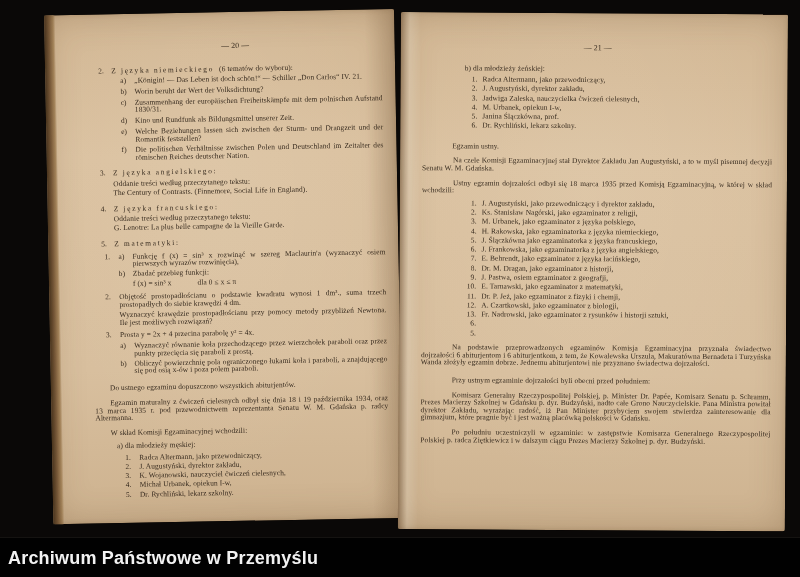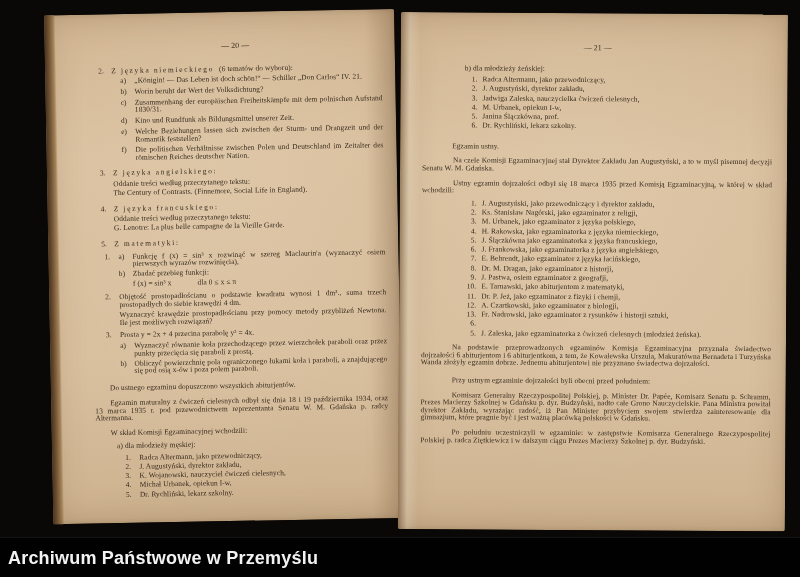--- a/index.html
+++ b/index.html
@@ -286,40 +286,39 @@
         <div class="erow crow">
           <span class="cn">8.</span>
           <span>Dr. M. Dragan, jako egzaminator z historji,</span>
         </div>
         <div class="erow crow">
           <span class="cn">9.</span>
           <span>J. Pastwa, osiem egzaminator z geografji,</span>
         </div>
         <div class="erow crow">
           <span class="cn">10.</span>
-          <span>E. Tarnawski, jako abiturjentom z matematyki,</span>
+          <span>E. Tarnawski, jako egzaminator z matematyki,</span>
         </div>
         <div class="erow crow">
           <span class="cn">11.</span>
           <span>Dr. P. Jeż, jako egzaminator z fizyki i chemji,</span>
         </div>
         <div class="erow crow">
           <span class="cn">12.</span>
           <span>A. Czartkowski, jako egzaminator z biologji,</span>
         </div>
         <div class="erow crow">
           <span class="cn">13.</span>
           <span>Fr. Nadrowski, jako egzaminator z rysunków i historji sztuki,</span>
         </div>
         <div class="erow crow">
           <span class="cn">6.</span>
         </div>
         <div class="erow crow">
           <span class="cn">5.</span>
-          <span>J. Zaleska, jako egzaminatorka z ćwiczeń cielesnych (młodzież żeńska).</span>
         </div>
       </div>
 
       <div class="para after-list">Na podstawie przeprowadzonych egzaminów Komisja Egzaminacyjna przyznała świadectwo dojrzałości 6 abiturjentom i 6 abiturjentkom, z tem, że Kowalewska Urszula, Makuratówna Bernadeta i Turzyńska Wanda złożyły egzamin dobrze. Jednemu abiturjentowi nie przyznano świadectwa dojrzałości.</div>
       <div class="para" style="margin-top:10px;">Przy ustnym egzaminie dojrzałości byli obecni przed południem:</div>
       <div class="para">Komisarz Generalny Rzeczypospolitej Polskiej, p. Minister Dr. Papée, Komisarz Senatu p. Schramm, Prezes Macierzy Szkolnej w Gdańsku p. dyr. Budzyński, nadto całe Grono Nauczycielskie. Pana Ministra powitał dyrektor Zakładu, wyrażając radość, iż Pan Minister przybyciem swojem stwierdza zainteresowanie dla gimnazjum, które pragnie być i jest ważną placówką polskości w Gdańsku.</div>
       <div class="para">Po południu uczestniczyli w egzaminie: w zastępstwie Komisarza Generalnego Rzeczypospolitej Polskiej p. radca Ziętkiewicz i w dalszym ciągu Prezes Macierzy Szkolnej p. dyr. Budzyński.</div>
 
     </div>
   </div>

